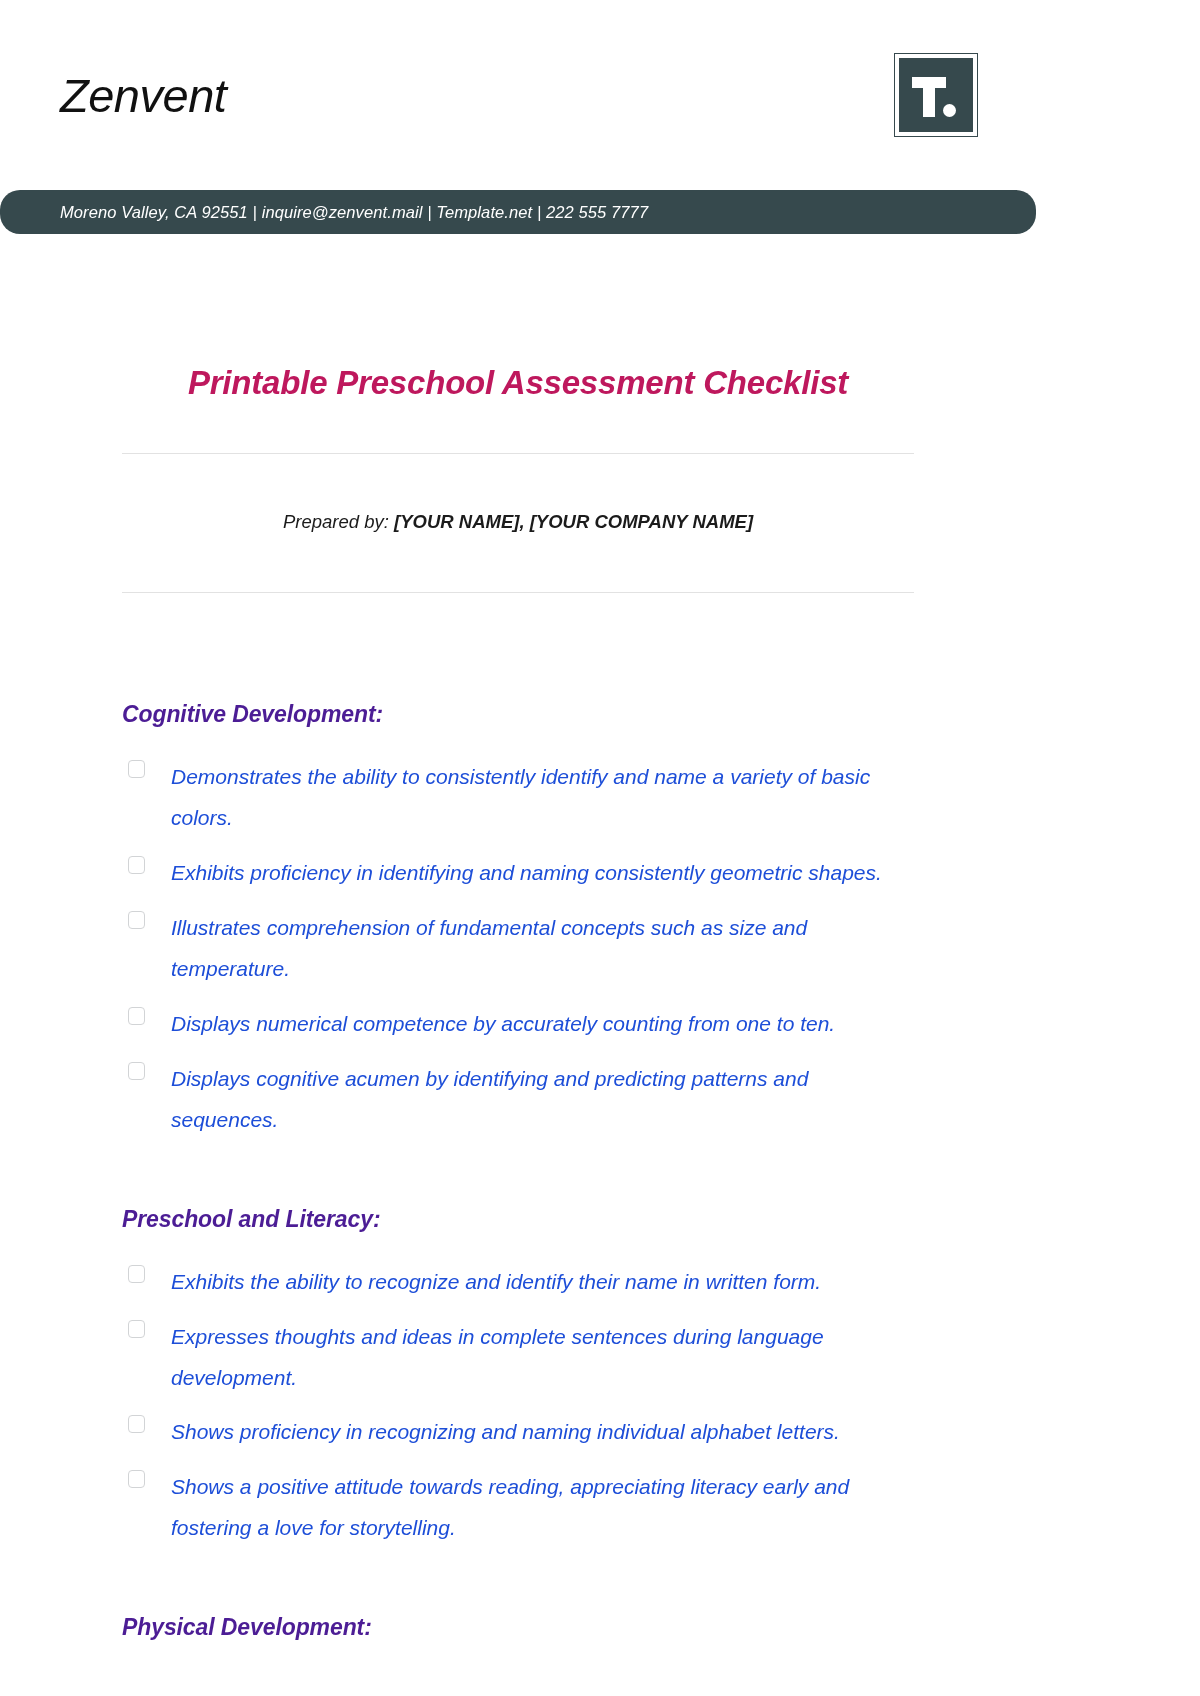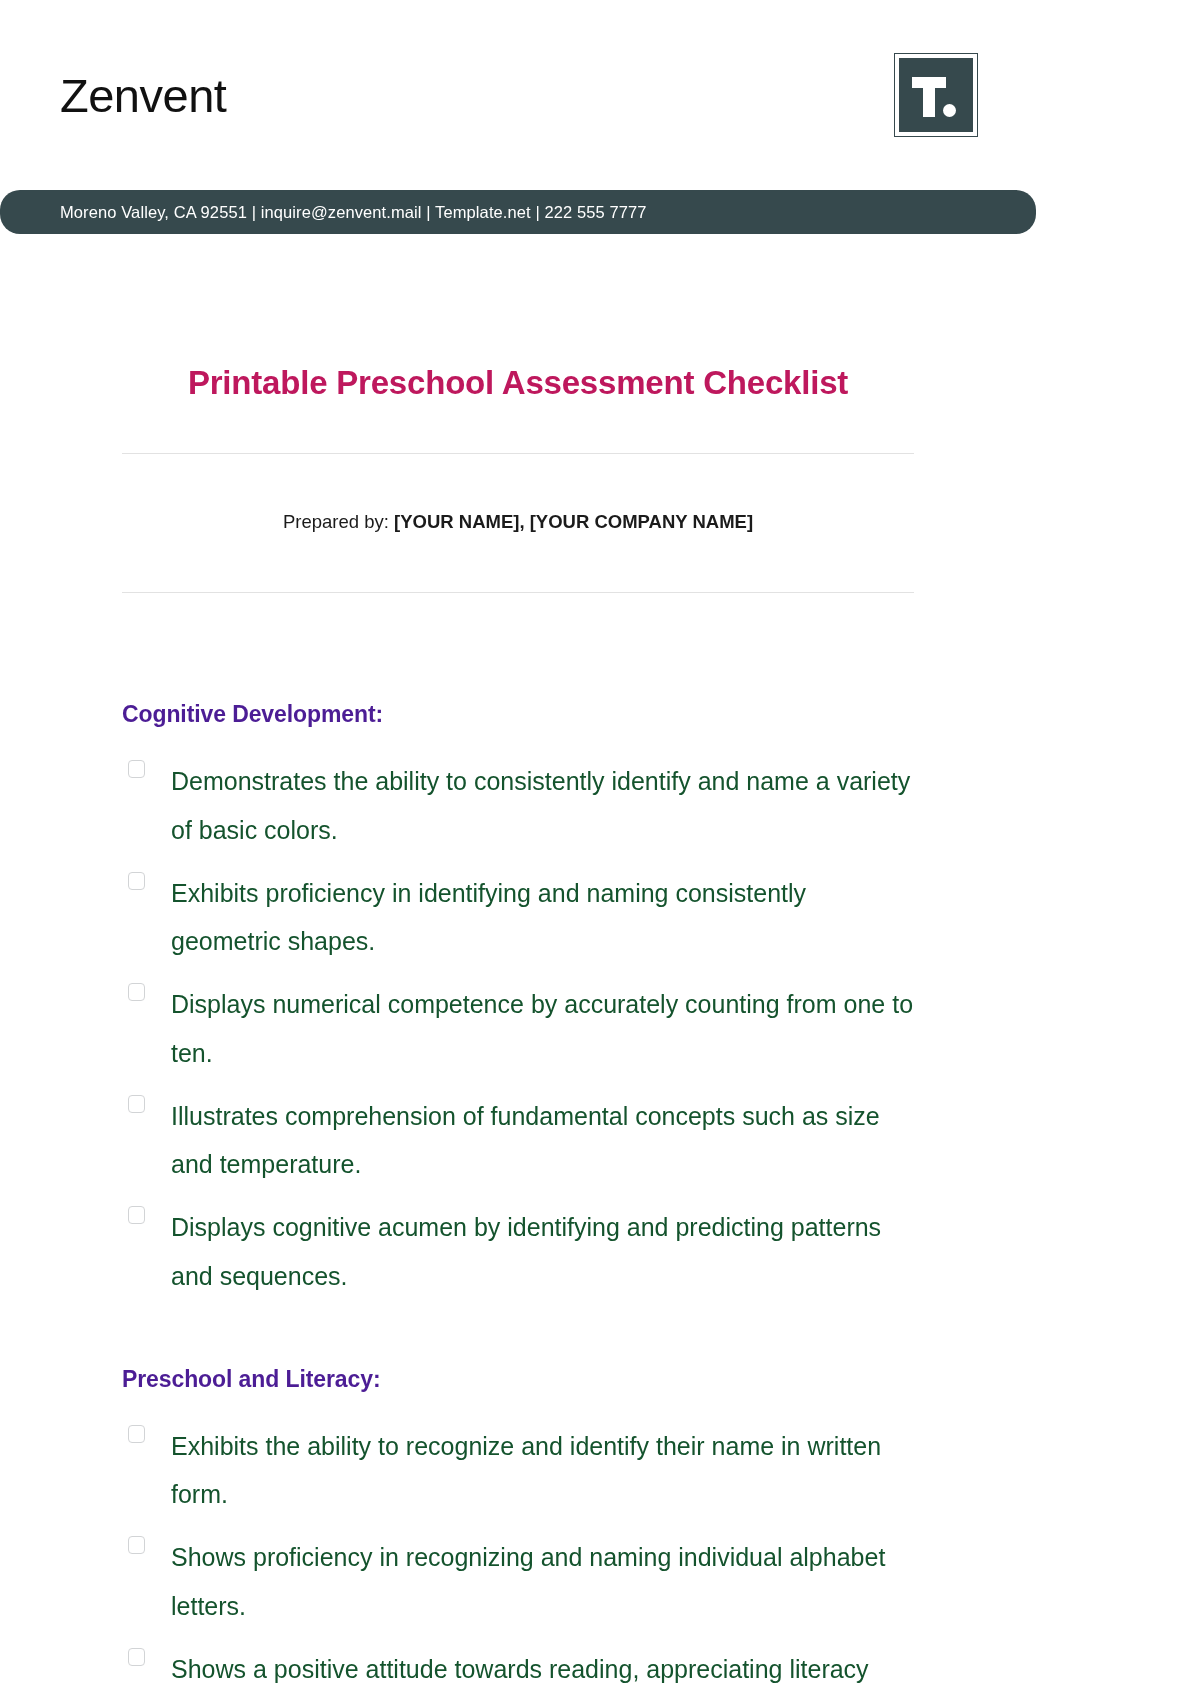--- a/index.html
+++ b/index.html
@@ -12,20 +12,21 @@
     font-family: "Liberation Sans", sans-serif;
     -webkit-font-smoothing: antialiased;
   }
 
   .page {
     position: relative;
     width: 1036px;
     height: 1696px;
     background: #ffffff;
     overflow: hidden;
+    font-style: italic;
   }
 
   
   .header {
     position: relative;
     height: 190px;
     display: flex;
     align-items: center;
     justify-content: space-between;
     padding: 0 58px 0 60px;
@@ -171,23 +172,23 @@
     height: 18px;
     border: 1.4px solid #d2d4d6;
     border-radius: 4px;
     background: #ffffff;
     margin-top: 3px;
     margin-left: 6px;
   }
 
   .item-text {
     margin-left: 26px;
-    font-size: 25px;
+    font-size: 21px;
     line-height: 1.95;
-    color: #14532d;
+    color: #1d4ed8;
     font-weight: 400;
   }
 
   .section-physical .section-heading { padding-bottom: 0; }
 </style>
 </head>
 <body>
 
 <div class="page">
 
@@ -226,42 +227,46 @@
           <li class="check-item">
             <span class="checkbox"></span>
             <span class="item-text">Demonstrates the ability to consistently identify and name a variety of basic colors.</span>
           </li>
           <li class="check-item">
             <span class="checkbox"></span>
             <span class="item-text">Exhibits proficiency in identifying and naming consistently geometric shapes.</span>
           </li>
           <li class="check-item">
             <span class="checkbox"></span>
+            <span class="item-text">Illustrates comprehension of fundamental concepts such as size and temperature.</span>
+          </li>
+          <li class="check-item">
+            <span class="checkbox"></span>
             <span class="item-text">Displays numerical competence by accurately counting from one to ten.</span>
-          </li>
-          <li class="check-item">
-            <span class="checkbox"></span>
-            <span class="item-text">Illustrates comprehension of fundamental concepts such as size and temperature.</span>
           </li>
           <li class="check-item">
             <span class="checkbox"></span>
             <span class="item-text">Displays cognitive acumen by identifying and predicting patterns and sequences.</span>
           </li>
         </ul>
       </div>
 
       <div class="section">
         <div class="section-heading">Preschool and Literacy:</div>
         <ul class="items">
           <li class="check-item">
             <span class="checkbox"></span>
             <span class="item-text">Exhibits the ability to recognize and identify their name in written form.</span>
           </li>
           <li class="check-item">
             <span class="checkbox"></span>
+            <span class="item-text">Expresses thoughts and ideas in complete sentences during language development.</span>
+          </li>
+          <li class="check-item">
+            <span class="checkbox"></span>
             <span class="item-text">Shows proficiency in recognizing and naming individual alphabet letters.</span>
           </li>
           <li class="check-item">
             <span class="checkbox"></span>
             <span class="item-text">Shows a positive attitude towards reading, appreciating literacy early and fostering a love for storytelling.</span>
           </li>
         </ul>
       </div>
 
       <div class="section section-physical">

